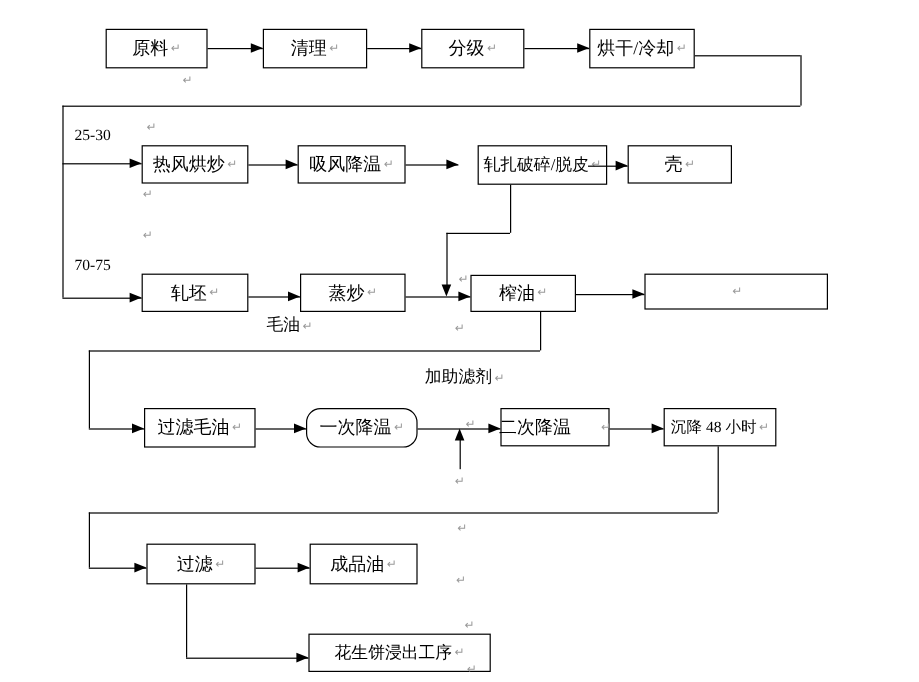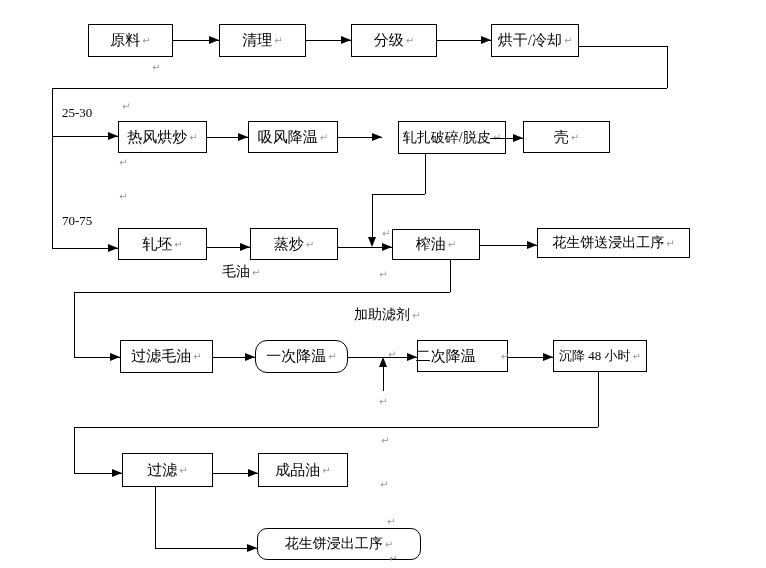--- a/index.html
+++ b/index.html
@@ -68,21 +68,20 @@
   </div>
   <div class="node" style="left:250px;top:228px;width:88px;height:32px;">
     <span class="lbl">蒸炒</span>
       <span class="pc">↵</span>
   </div>
   <div class="node" style="left:392px;top:229px;width:88px;height:31px;">
     <span class="lbl">榨油</span>
       <span class="pc">↵</span>
   </div>
   <div class="node" style="left:537px;top:228px;width:153px;height:30px;font-size:14px;">
-    <span class="lbl">花生饼送浸出工序</span>
       <span class="pc">↵</span>
   </div>
 
   <div class="node" style="left:120px;top:340px;width:93px;height:33px;">
     <span class="lbl">过滤毛油</span>
       <span class="pc">↵</span>
   </div>
   <div class="node" style="left:255px;top:340px;width:93px;height:33px;border-radius:12px;">
     <span class="lbl">一次降温</span>
       <span class="pc">↵</span>
@@ -98,21 +97,21 @@
 
   <div class="node" style="left:122px;top:453px;width:91px;height:34px;">
     <span class="lbl">过滤</span>
       <span class="pc">↵</span>
   </div>
   <div class="node" style="left:258px;top:453px;width:90px;height:34px;">
     <span class="lbl">成品油</span>
       <span class="pc">↵</span>
   </div>
 
-  <div class="node" style="left:257px;top:528px;width:164px;height:32px;font-size:14px;border-radius:10px;">
+  <div class="node" style="left:257px;top:528px;width:152px;height:32px;font-size:14px;">
     <span class="lbl">花生饼浸出工序</span>
       <span class="pc">↵</span>
   </div>
 
   <div class="ann" style="left:62px;top:106px;">25-30</div>
   <div class="ann" style="left:62px;top:214px;">70-75</div>
   <div class="ann ann-cjk" style="left:222px;top:265px;">
     <span>毛油</span><span class="pc">↵</span>
   </div>
   <div class="ann ann-cjk" style="left:354px;top:308px;">

